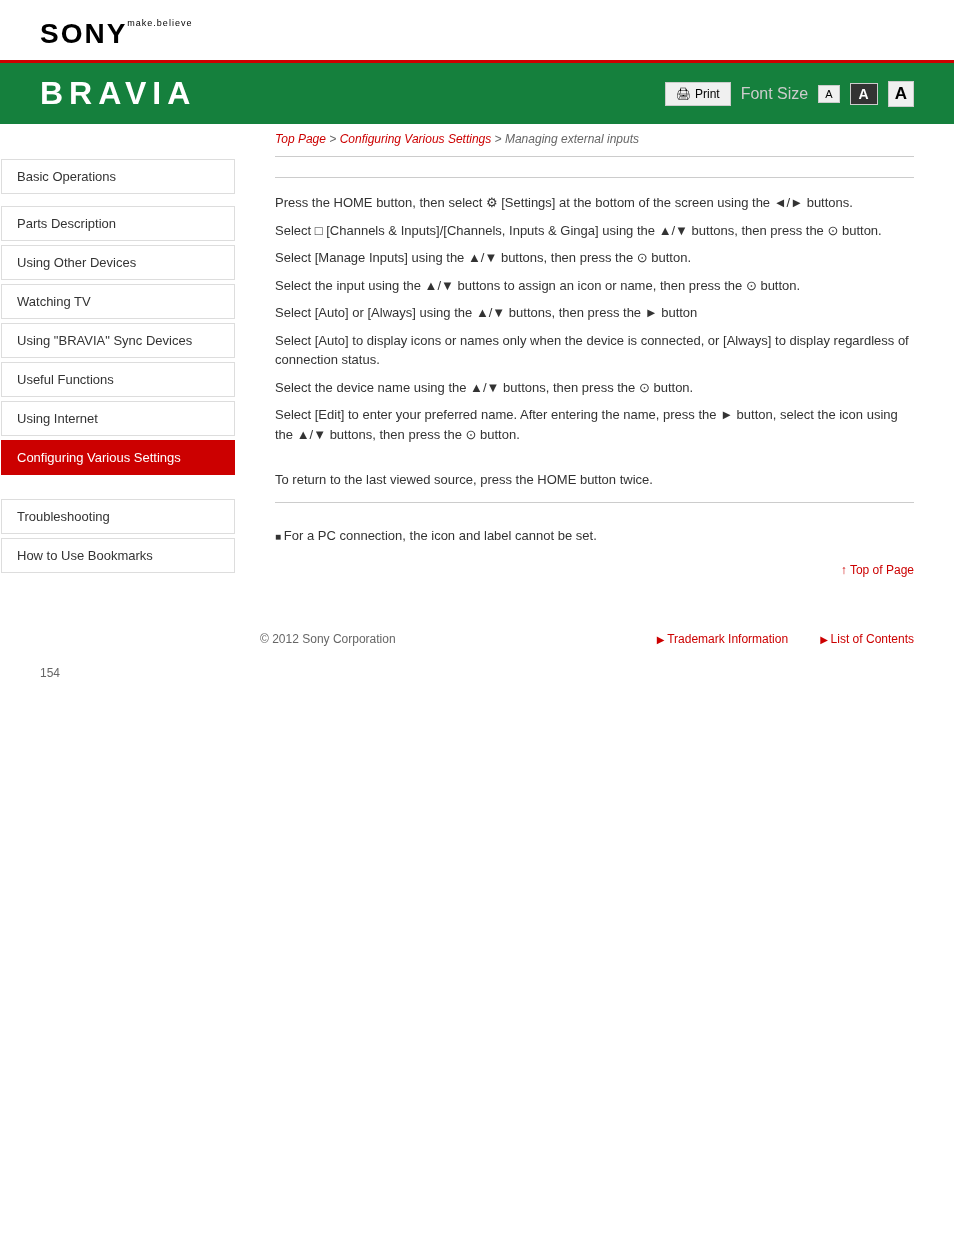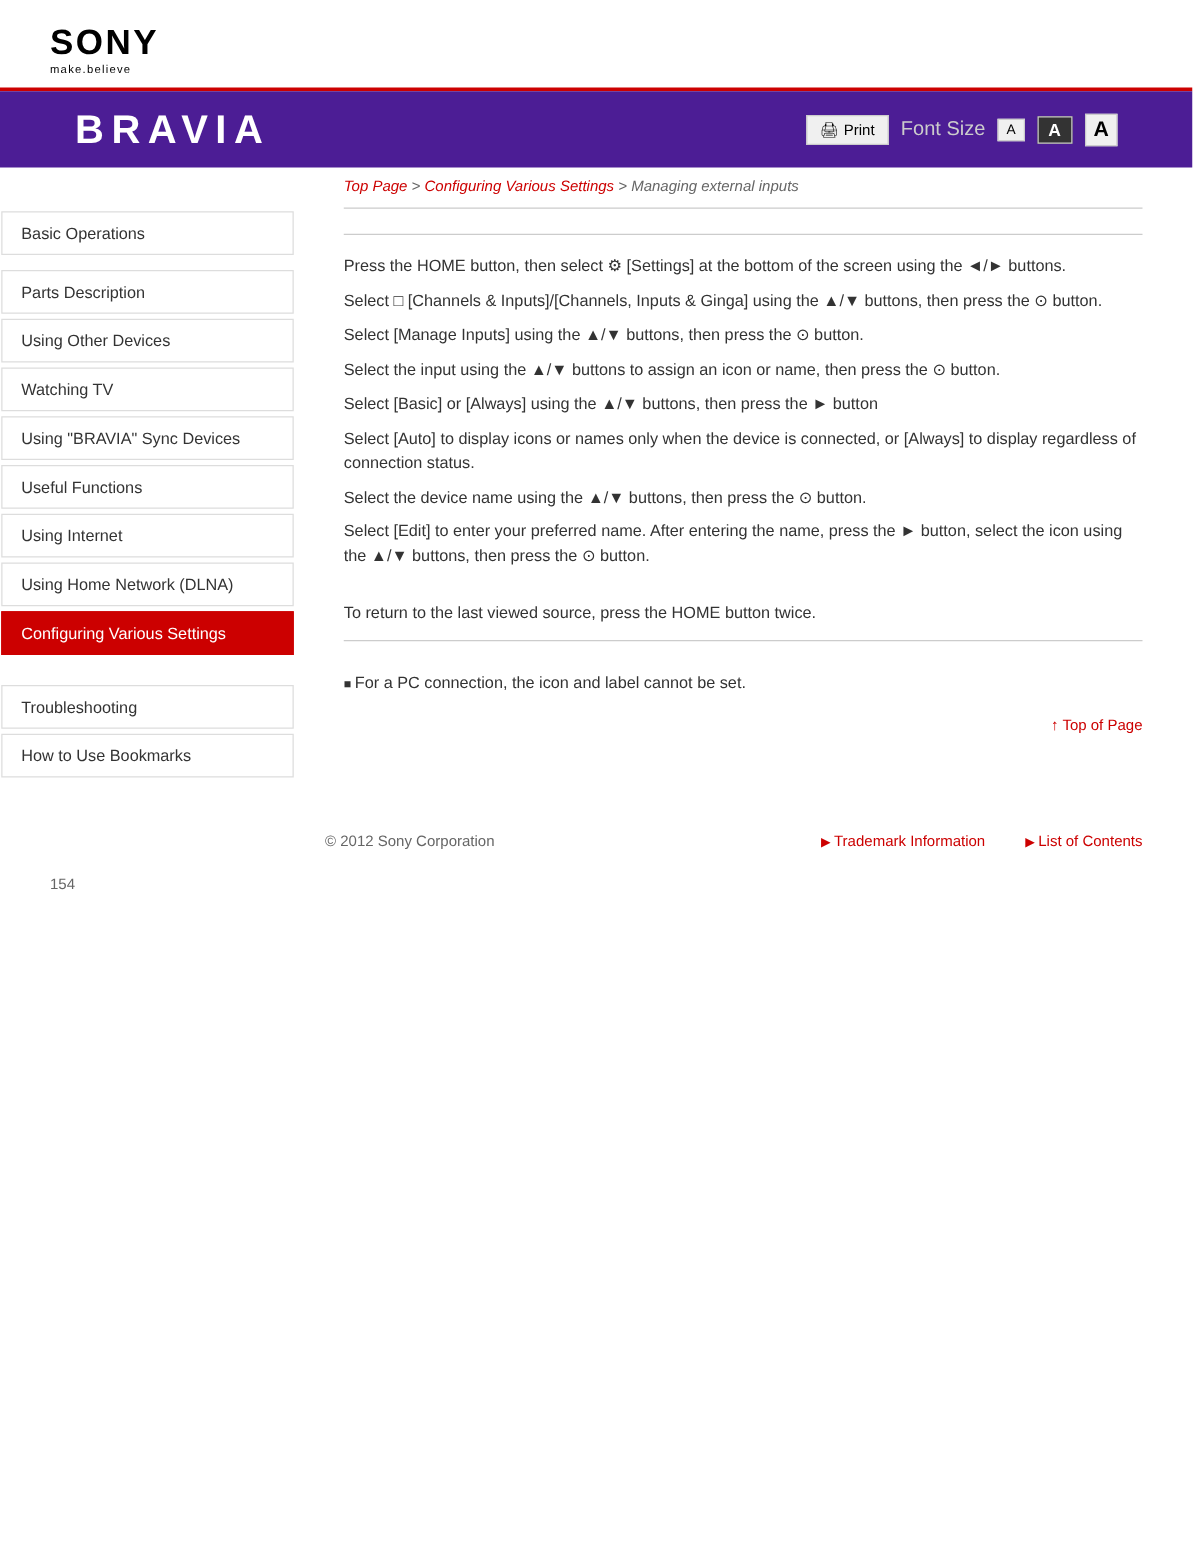--- a/index.html
+++ b/index.html
@@ -1,27 +1,27 @@
 <!DOCTYPE html>
 <html><head>
   <meta charset="utf-8">
   <style>
     * { box-sizing: border-box; margin: 0; padding: 0; }
     body { font-family: Arial, sans-serif; font-size: 13px; background: #fff; color: #333; width: 954px; min-height: 1235px; }
 
     
     .header-top { padding: 18px 40px 10px 40px; border-bottom: 3px solid #c00; }
-    .sony-logo { display: flex; flex-direction: column; }
+    .sony-logo { display: flex; flex-direction: row; }
     .sony-text { font-size: 28px; font-weight: 900; letter-spacing: 2px; color: #000; font-family: 'Arial Black', Arial, sans-serif; }
     .sony-tagline { font-size: 9px; color: #000; letter-spacing: 1px; }
 
     
     .bravia-bar {
-      background: #4c1d95;
-      padding: 12px 60px;
+      background: #15803d;
+      padding: 12px 40px;
       display: flex;
       align-items: center;
       justify-content: space-between;
     }
     .bravia-title {
       font-size: 32px;
       font-weight: bold;
       color: #fff;
       letter-spacing: 6px;
       font-family: 'Arial Black', Arial, sans-serif;
@@ -153,21 +153,20 @@
   <div class="sidebar">
     <div class="sidebar-spacer"></div>
     <a class="sidebar-item">Basic Operations</a>
     <div class="sidebar-spacer" style="height:8px;"></div>
     <a class="sidebar-item">Parts Description</a>
     <a class="sidebar-item">Using Other Devices</a>
     <a class="sidebar-item">Watching TV</a>
     <a class="sidebar-item">Using "BRAVIA" Sync Devices</a>
     <a class="sidebar-item">Useful Functions</a>
     <a class="sidebar-item">Using Internet</a>
-    <a class="sidebar-item">Using Home Network (DLNA)</a>
     <a class="sidebar-item active">Configuring Various Settings</a>
     <div class="sidebar-spacer"></div>
     <a class="sidebar-item">Troubleshooting</a>
     <a class="sidebar-item">How to Use Bookmarks</a>
   </div>
 
   <div class="content">
 
     <div class="breadcrumb">
       <a>Top Page</a>
@@ -177,21 +176,21 @@
       <span>Managing external inputs</span>
     </div>
 
     <hr class="section-divider">
 
     <div class="steps">
       <div class="step">Press the HOME button, then select ⚙ [Settings] at the bottom of the screen using the ◄/► buttons.</div>
       <div class="step">Select □ [Channels &amp; Inputs]/[Channels, Inputs &amp; Ginga] using the ▲/▼ buttons, then press the ⊙ button.</div>
       <div class="step">Select [Manage Inputs] using the ▲/▼ buttons, then press the ⊙ button.</div>
       <div class="step">Select the input using the ▲/▼ buttons to assign an icon or name, then press the ⊙ button.</div>
-      <div class="step">Select [Basic] or [Always] using the ▲/▼ buttons, then press the ► button</div>
+      <div class="step">Select [Auto] or [Always] using the ▲/▼ buttons, then press the ► button</div>
       <div class="step">Select [Auto] to display icons or names only when the device is connected, or [Always] to display regardless of connection status.</div>
       <div class="step">Select the device name using the ▲/▼ buttons, then press the ⊙ button.</div>
       <div class="step">Select [Edit] to enter your preferred name. After entering the name, press the ► button, select the icon using the ▲/▼ buttons, then press the ⊙ button.</div>
     </div>
 
     <div class="return-note">To return to the last viewed source, press the HOME button twice.</div>
 
     <hr class="section-divider">
 
     <div class="note-section">

